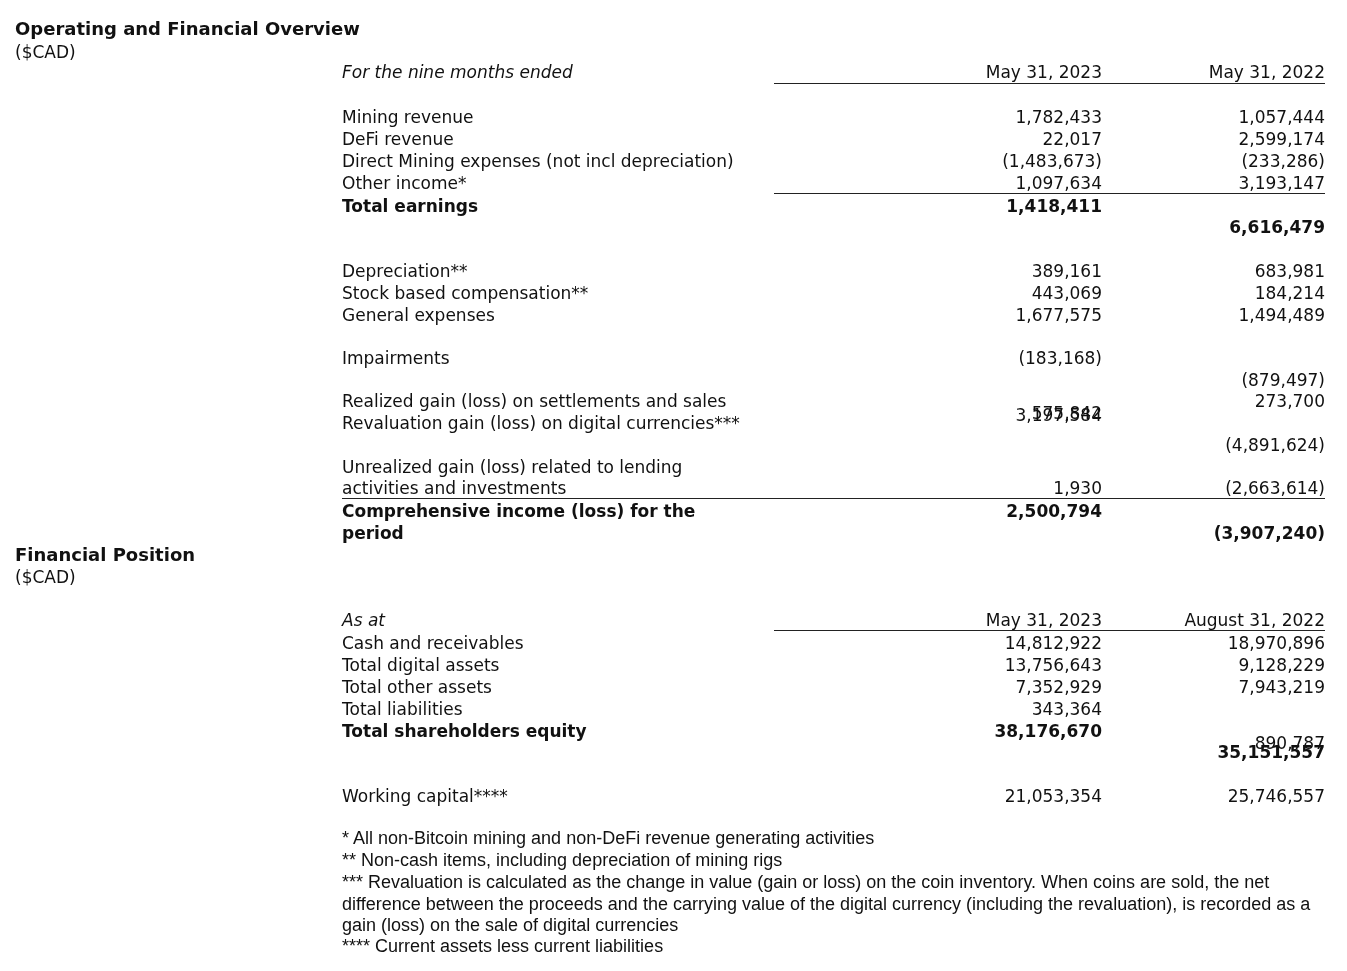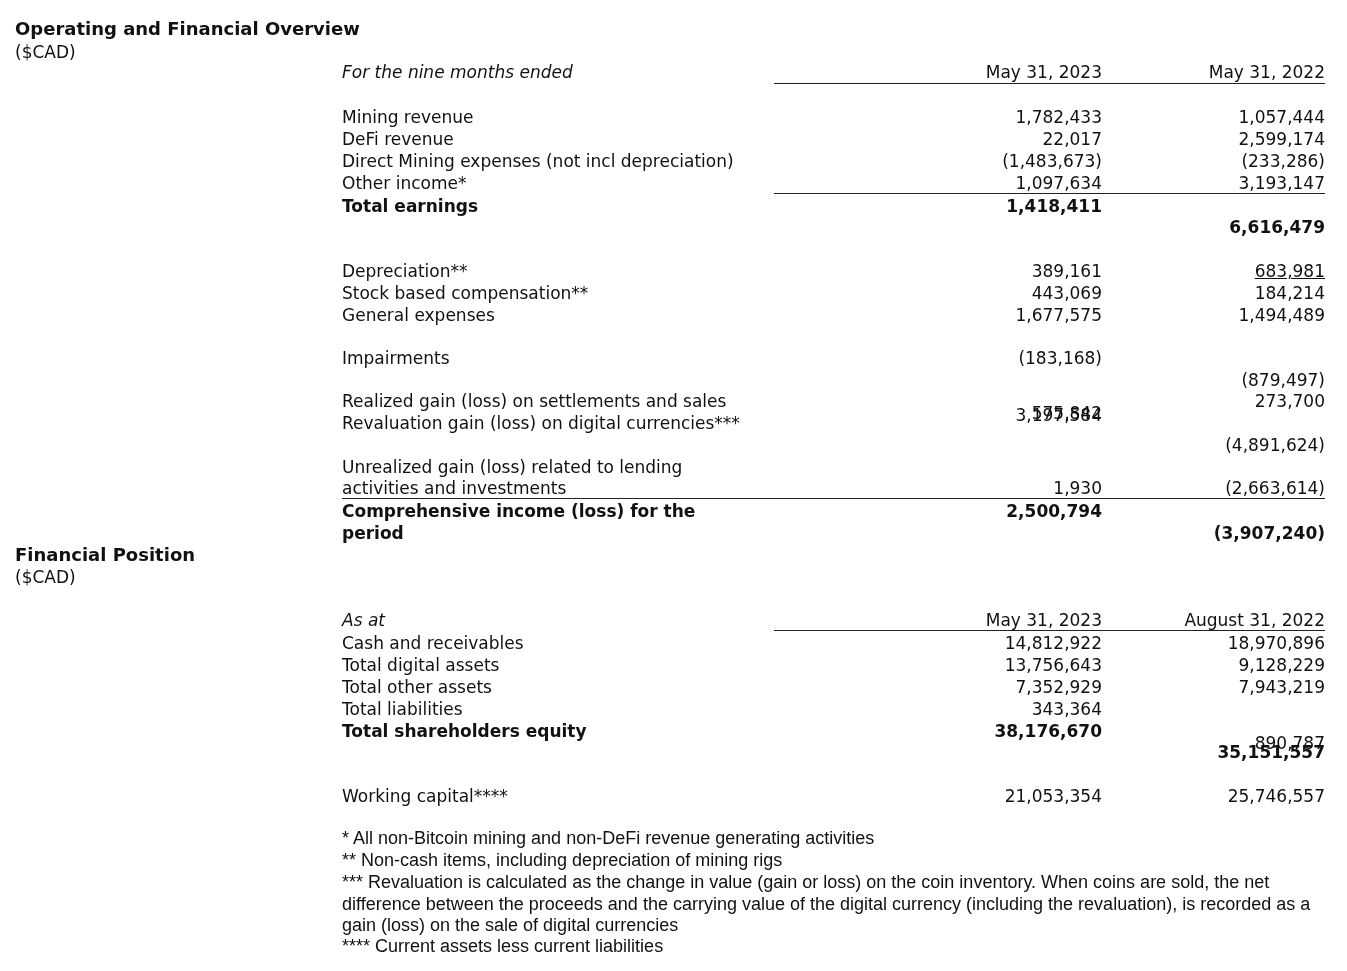--- a/index.html
+++ b/index.html
@@ -53,21 +53,21 @@
 <div class="rule" style="top:193px; left:774px; width:551px;"></div>
 <div>
   <div class="abs lbl bold" style="top:195px;">Total earnings</div>
   <div class="abs c1 bold" style="top:195px;">1,418,411</div>
   <div class="abs c2 bold" style="top:216px;">6,616,479</div>
 </div>
 
 <div>
   <div class="abs lbl" style="top:260px;">Depreciation**</div>
   <div class="abs c1" style="top:260px;">389,161</div>
-  <div class="abs c2" style="top:260px;text-decoration:underline;">683,981</div>
+  <div class="abs c2" style="top:260px;">683,981</div>
 </div>
 <div>
   <div class="abs lbl" style="top:282px;">Stock based compensation**</div>
   <div class="abs c1" style="top:282px;">443,069</div>
   <div class="abs c2" style="top:282px;">184,214</div>
 </div>
 <div>
   <div class="abs lbl" style="top:304px;">General expenses</div>
   <div class="abs c1" style="top:304px;">1,677,575</div>
   <div class="abs c2" style="top:304px;text-align:center;">1,494,489</div>

